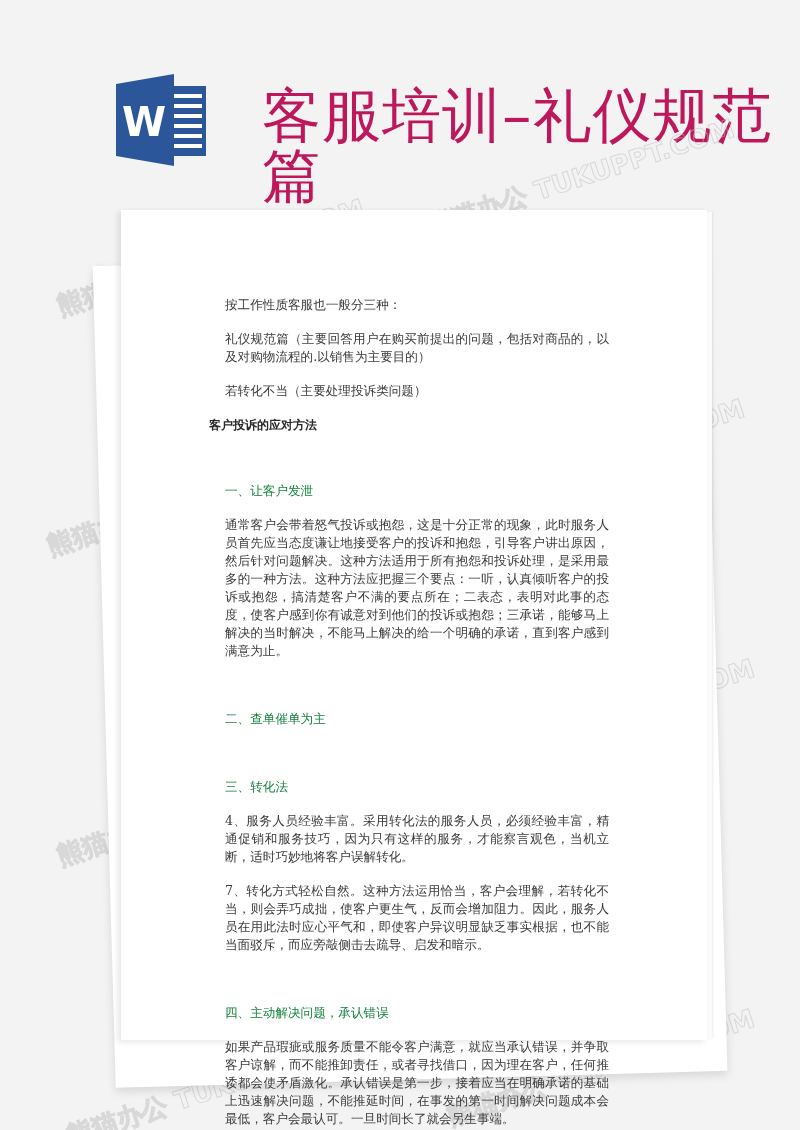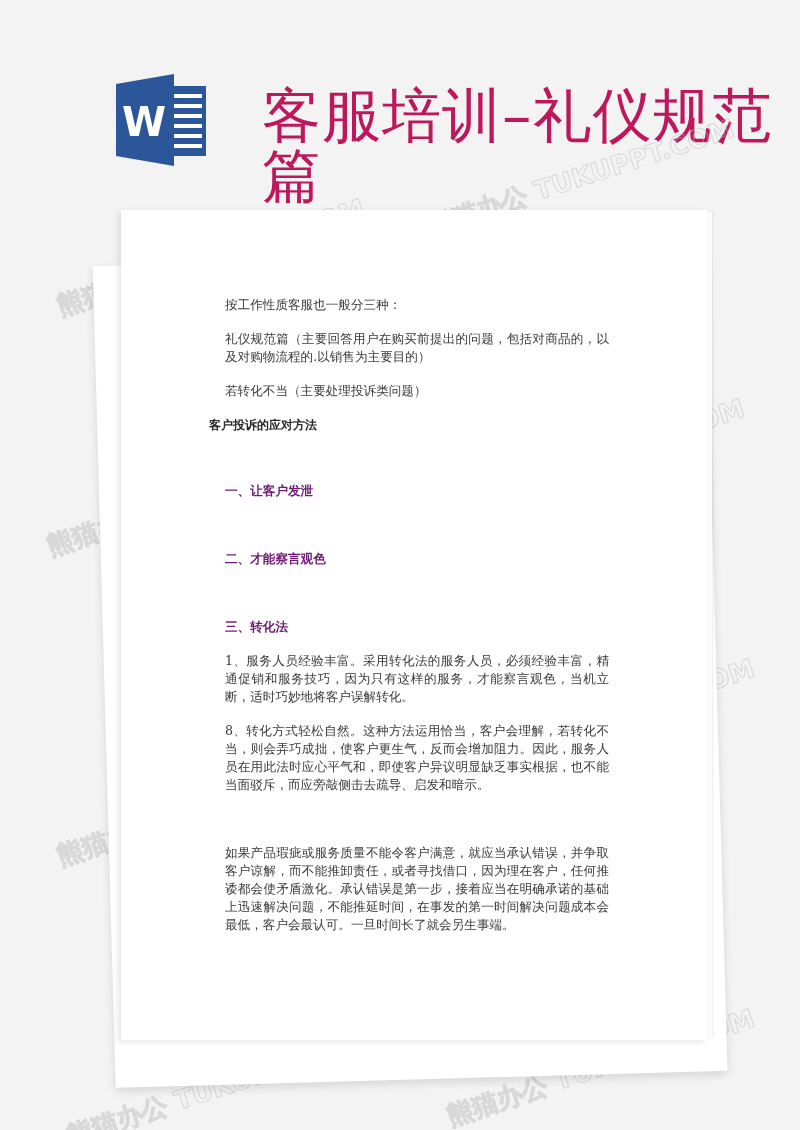--- a/index.html
+++ b/index.html
@@ -35,21 +35,21 @@
   .page {
     position: absolute; left: 121px; top: 210px; width: 586px; height: 830px;
     background: #ffffff; box-shadow: -3px 2px 6px rgba(0,0,0,0.10);
   }
   .content {
     position: absolute; left: 88px; top: 70px; width: 416px;
     font-size: 12.6px; line-height: 18px; color: #3a3a3a;
   }
   .content p { margin: 16px; text-align: justify; }
   .doc-heading { text-align: center; font-weight: bold; font-size: 12px; margin: 14px 0 14px !important; color:#2a2a2a; }
-  .sec-title { font-weight: bold; color:#701a75; }
+  .sec-title { font-weight: normal; color:#15803d; }
   .gap { height: 18px; }
 </style>
 </head>
 <body>
 
 <div class="header">
   <svg class="word-icon" viewBox="0 0 98 96">
     <rect x="44" y="14" width="50" height="70" fill="#2b579a"></rect>
     <g fill="#ffffff">
       <rect x="50" y="22" width="40" height="4"></rect>
@@ -81,25 +81,27 @@
   <div class="content">
     <p>按工作性质客服也一般分三种：</p>
     <p>礼仪规范篇（主要回答用户在购买前提出的问题，包括对商品的，以及对购物流程的.以销售为主要目的）</p>
     <p>若转化不当（主要处理投诉类问题）</p>
 
     <p class="doc-heading">客户投诉的应对方法</p>
 
     <div class="gap"></div>
 
     <p class="sec-title">一、让客户发泄</p>
+    <p>通常客户会带着怒气投诉或抱怨，这是十分正常的现象，此时服务人员首先应当态度谦让地接受客户的投诉和抱怨，引导客户讲出原因，然后针对问题解决。这种方法适用于所有抱怨和投诉处理，是采用最多的一种方法。这种方法应把握三个要点：一听，认真倾听客户的投诉或抱怨，搞清楚客户不满的要点所在；二表态，表明对此事的态度，使客户感到你有诚意对到他们的投诉或抱怨；三承诺，能够马上解决的当时解决，不能马上解决的给一个明确的承诺，直到客户感到满意为止。</p>
     <div class="gap"></div>
 
-    <p class="sec-title">二、才能察言观色</p>
+    <p class="sec-title">二、查单催单为主</p>
     <div class="gap"></div>
 
     <p class="sec-title">三、转化法</p>
-    <p>1、服务人员经验丰富。采用转化法的服务人员，必须经验丰富，精通促销和服务技巧，因为只有这样的服务，才能察言观色，当机立断，适时巧妙地将客户误解转化。</p>
-    <p>8、转化方式轻松自然。这种方法运用恰当，客户会理解，若转化不当，则会弄巧成拙，使客户更生气，反而会增加阻力。因此，服务人员在用此法时应心平气和，即使客户异议明显缺乏事实根据，也不能当面驳斥，而应旁敲侧击去疏导、启发和暗示。</p>
+    <p>4、服务人员经验丰富。采用转化法的服务人员，必须经验丰富，精通促销和服务技巧，因为只有这样的服务，才能察言观色，当机立断，适时巧妙地将客户误解转化。</p>
+    <p>7、转化方式轻松自然。这种方法运用恰当，客户会理解，若转化不当，则会弄巧成拙，使客户更生气，反而会增加阻力。因此，服务人员在用此法时应心平气和，即使客户异议明显缺乏事实根据，也不能当面驳斥，而应旁敲侧击去疏导、启发和暗示。</p>
     <div class="gap"></div>
 
+    <p class="sec-title">四、主动解决问题，承认错误</p>
     <p>如果产品瑕疵或服务质量不能令客户满意，就应当承认错误，并争取客户谅解，而不能推卸责任，或者寻找借口，因为理在客户，任何推诿都会使矛盾激化。承认错误是第一步，接着应当在明确承诺的基础上迅速解决问题，不能推延时间，在事发的第一时间解决问题成本会最低，客户会最认可。一旦时间长了就会另生事端。</p>
   </div>
 </div>
 
 </body></html>

